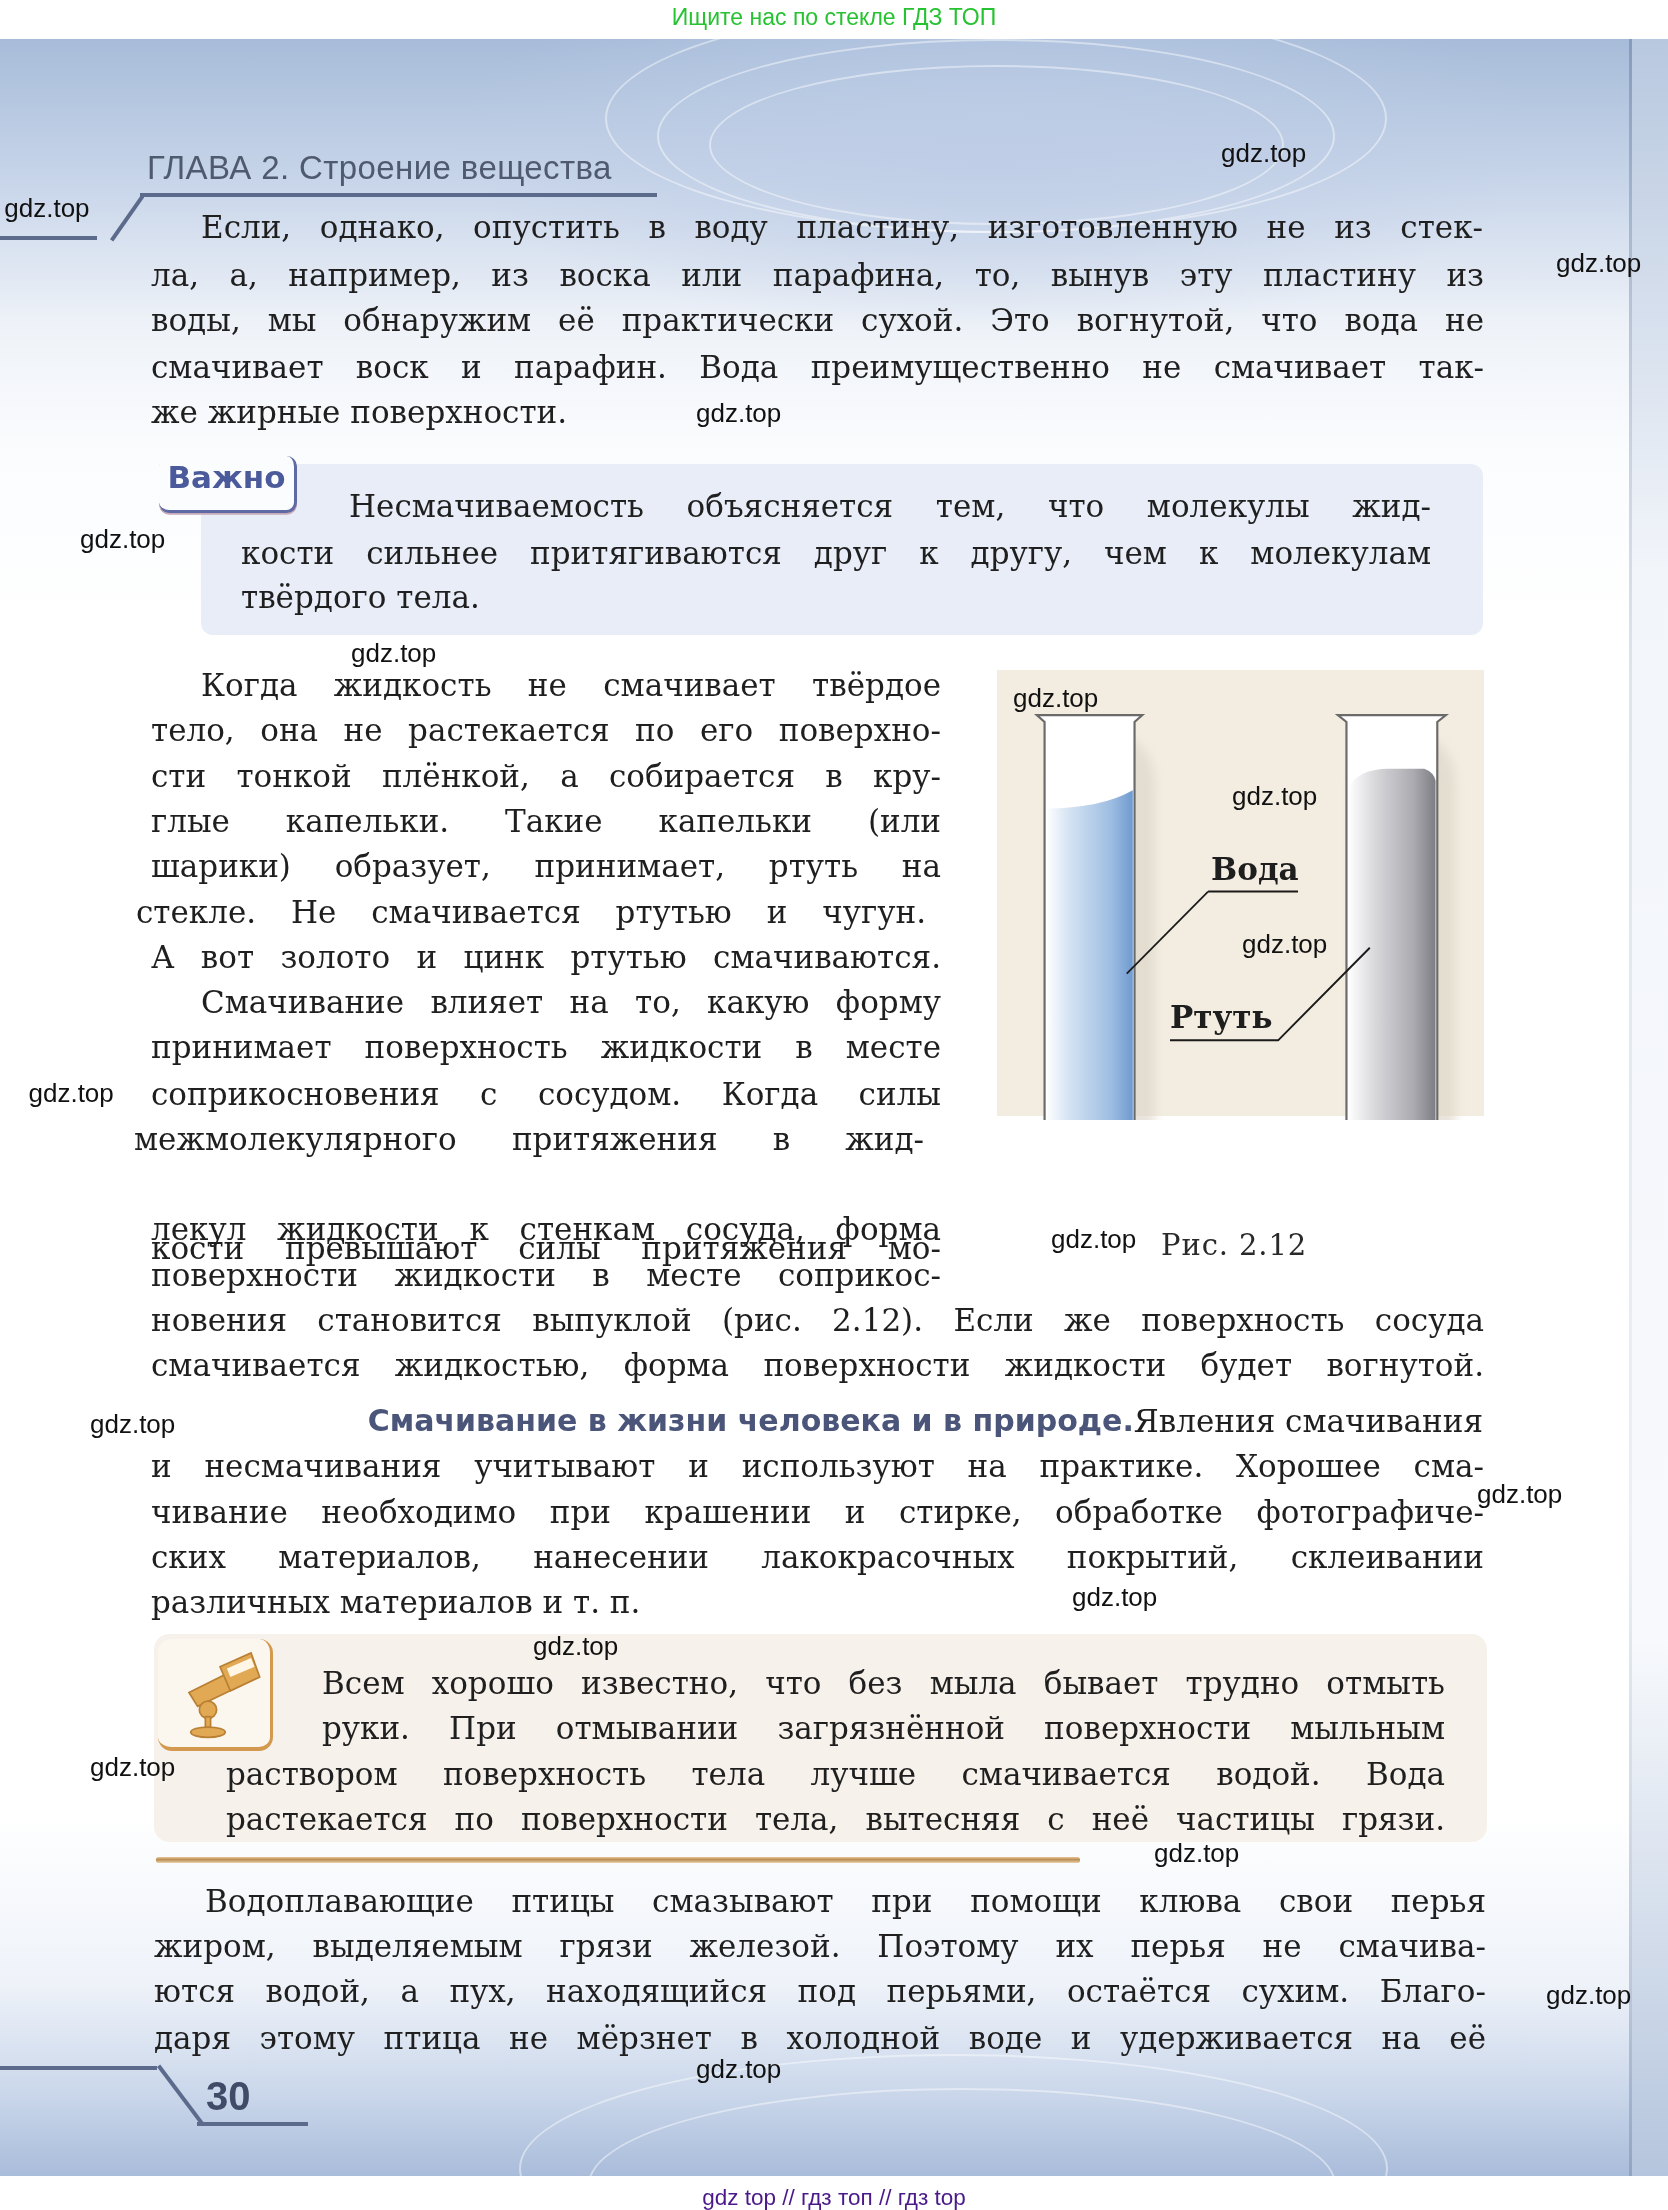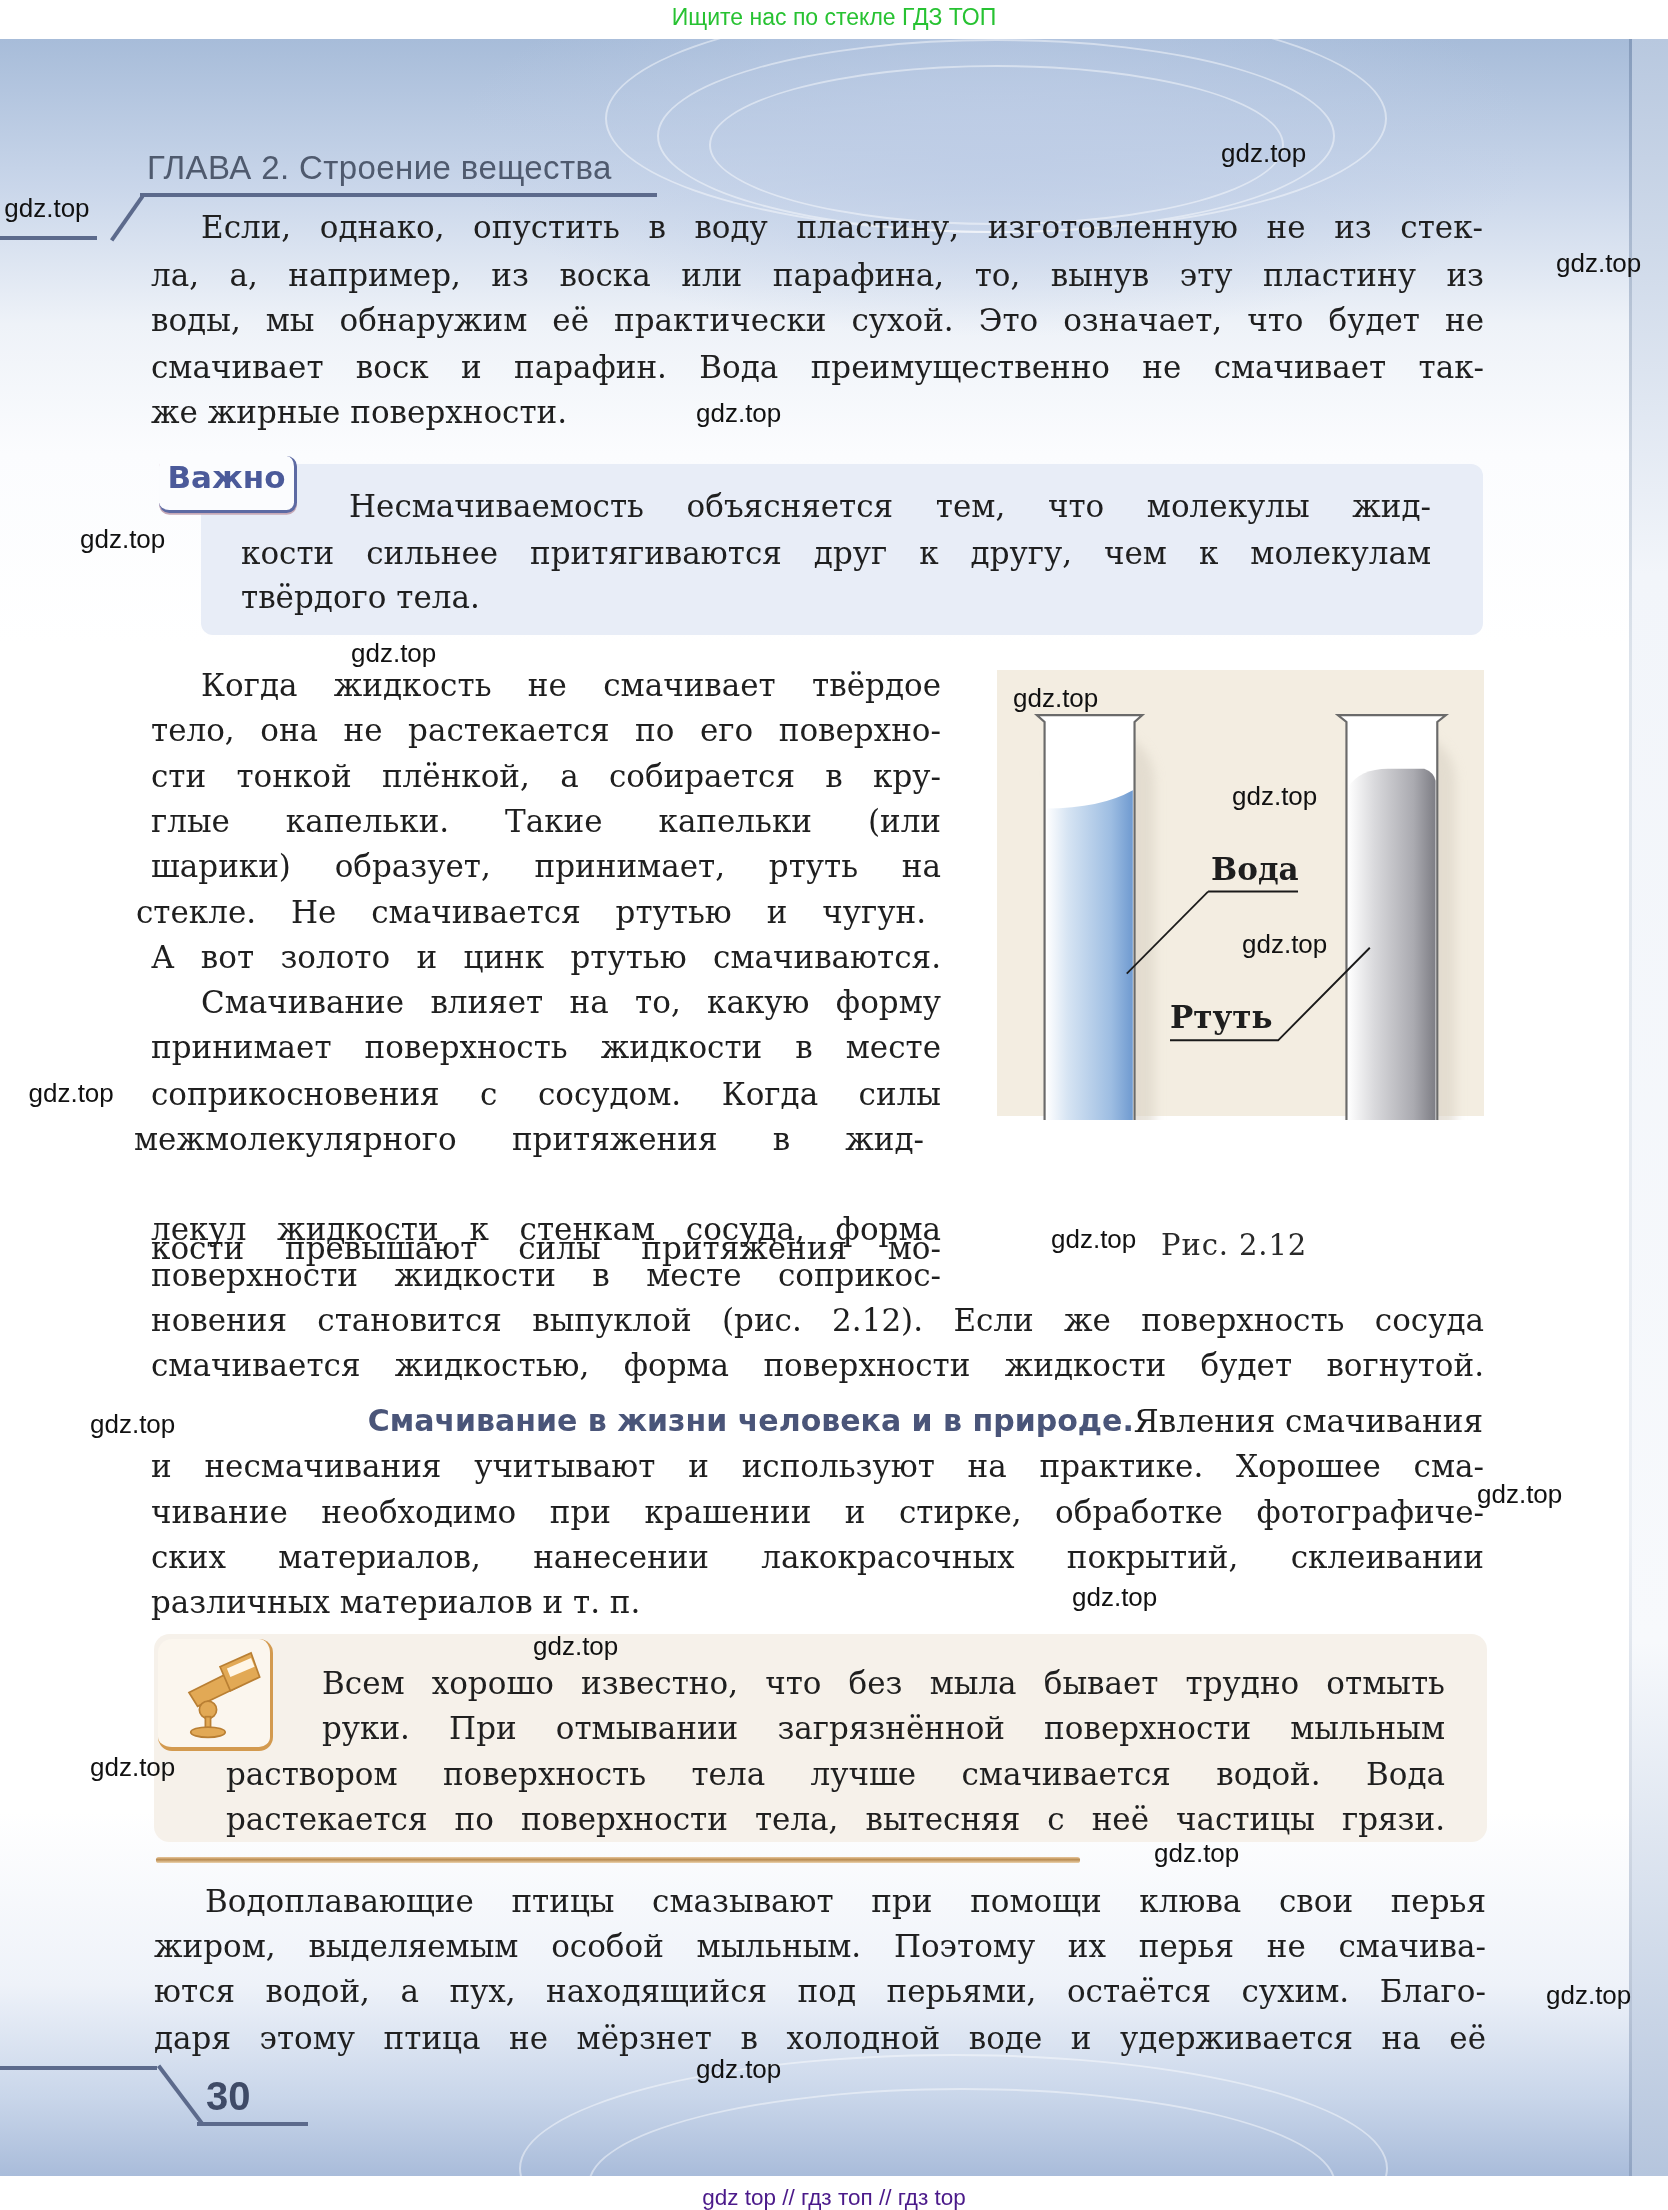--- a/index.html
+++ b/index.html
@@ -60,21 +60,21 @@
 <div class="abs page-edge"></div>
 <div class="abs page-right"></div>
 
 <div class="abs header-title">ГЛАВА 2. Строение вещества</div>
 <div class="abs header-rule"></div>
 <div class="abs header-rule-slant" style="left:141px;top:195px;transform:rotate(35deg);height:54px;"></div>
 <div class="abs header-rule-low"></div>
 
 <div class="line j" style="left:201px;width:1282px;top:208px;">Если, однако, опустить в воду пластину, изготовленную не из стек-</div>
 <div class="line j" style="left:151px;width:1333px;top:256px;">ла, а, например, из воска или парафина, то, вынув эту пластину из</div>
-<div class="line j" style="left:151px;width:1333px;top:301px;">воды, мы обнаружим её практически сухой. Это означает, что будет не</div>
+<div class="line j" style="left:151px;width:1333px;top:301px;">воды, мы обнаружим её практически сухой. Это вогнутой, что вода не</div>
 <div class="line j" style="left:151px;width:1333px;top:348px;">смачивает воск и парафин. Вода преимущественно не смачивает так-</div>
 <div class="line l" style="left:151px;top:393px;">же жирные поверхности.</div>
 
 <div class="abs important-box"></div>
 <div class="abs important-badge"></div>
 <div class="abs important-badge-text">Важно</div>
 <div class="line j" style="left:349px;width:1082px;top:487px;">Несмачиваемость объясняется тем, что молекулы жид-</div>
 <div class="line j" style="left:241px;width:1190px;top:534px;">кости сильнее притягиваются друг к другу, чем к молекулам</div>
 <div class="line l" style="left:241px;top:578px;">твёрдого тела.</div>
 
@@ -158,21 +158,21 @@
     <path d="M 80 34 L 108 22 L 112 32 L 84 44 Z" fill="#fff6e6"></path>
   </svg>
 </div>
 <div class="line j" style="left:322px;width:1123px;top:1664px;">Всем хорошо известно, что без мыла бывает трудно отмыть</div>
 <div class="line j" style="left:322px;width:1123px;top:1709px;">руки. При отмывании загрязнённой поверхности мыльным</div>
 <div class="line j" style="left:226px;width:1219px;top:1755px;">раствором поверхность тела лучше смачивается водой. Вода</div>
 <div class="line j" style="left:226px;width:1219px;top:1800px;">растекается по поверхности тела, вытесняя с неё частицы грязи.</div>
 <div class="abs divider"></div>
 
 <div class="line j" style="left:205px;width:1281px;top:1882px;">Водоплавающие птицы смазывают при помощи клюва свои перья</div>
-<div class="line j" style="left:154px;width:1332px;top:1927px;">жиром, выделяемым особой мыльным. Поэтому их перья не смачива-</div>
+<div class="line j" style="left:154px;width:1332px;top:1927px;">жиром, выделяемым грязи железой. Поэтому их перья не смачива-</div>
 <div class="line j" style="left:154px;width:1332px;top:1972px;">ются водой, а пух, находящийся под перьями, остаётся сухим. Благо-</div>
 <div class="line j" style="left:154px;width:1332px;top:2019px;">даря этому птица не мёрзнет в холодной воде и удерживается на её</div>
 
 <div class="abs footer-rule-a"></div>
 <div class="abs footer-rule-b" style="left:157px;top:2067px;width:3.5px;height:73px;transform:rotate(-37deg);"></div>
 <div class="abs footer-rule-c"></div>
 <div class="abs page-number">30</div>
 <div class="abs footer-text">gdz top  //  гдз топ  //  гдз top</div>
 
 <div class="wm" style="left:1221px;top:138px;">gdz.top</div>

